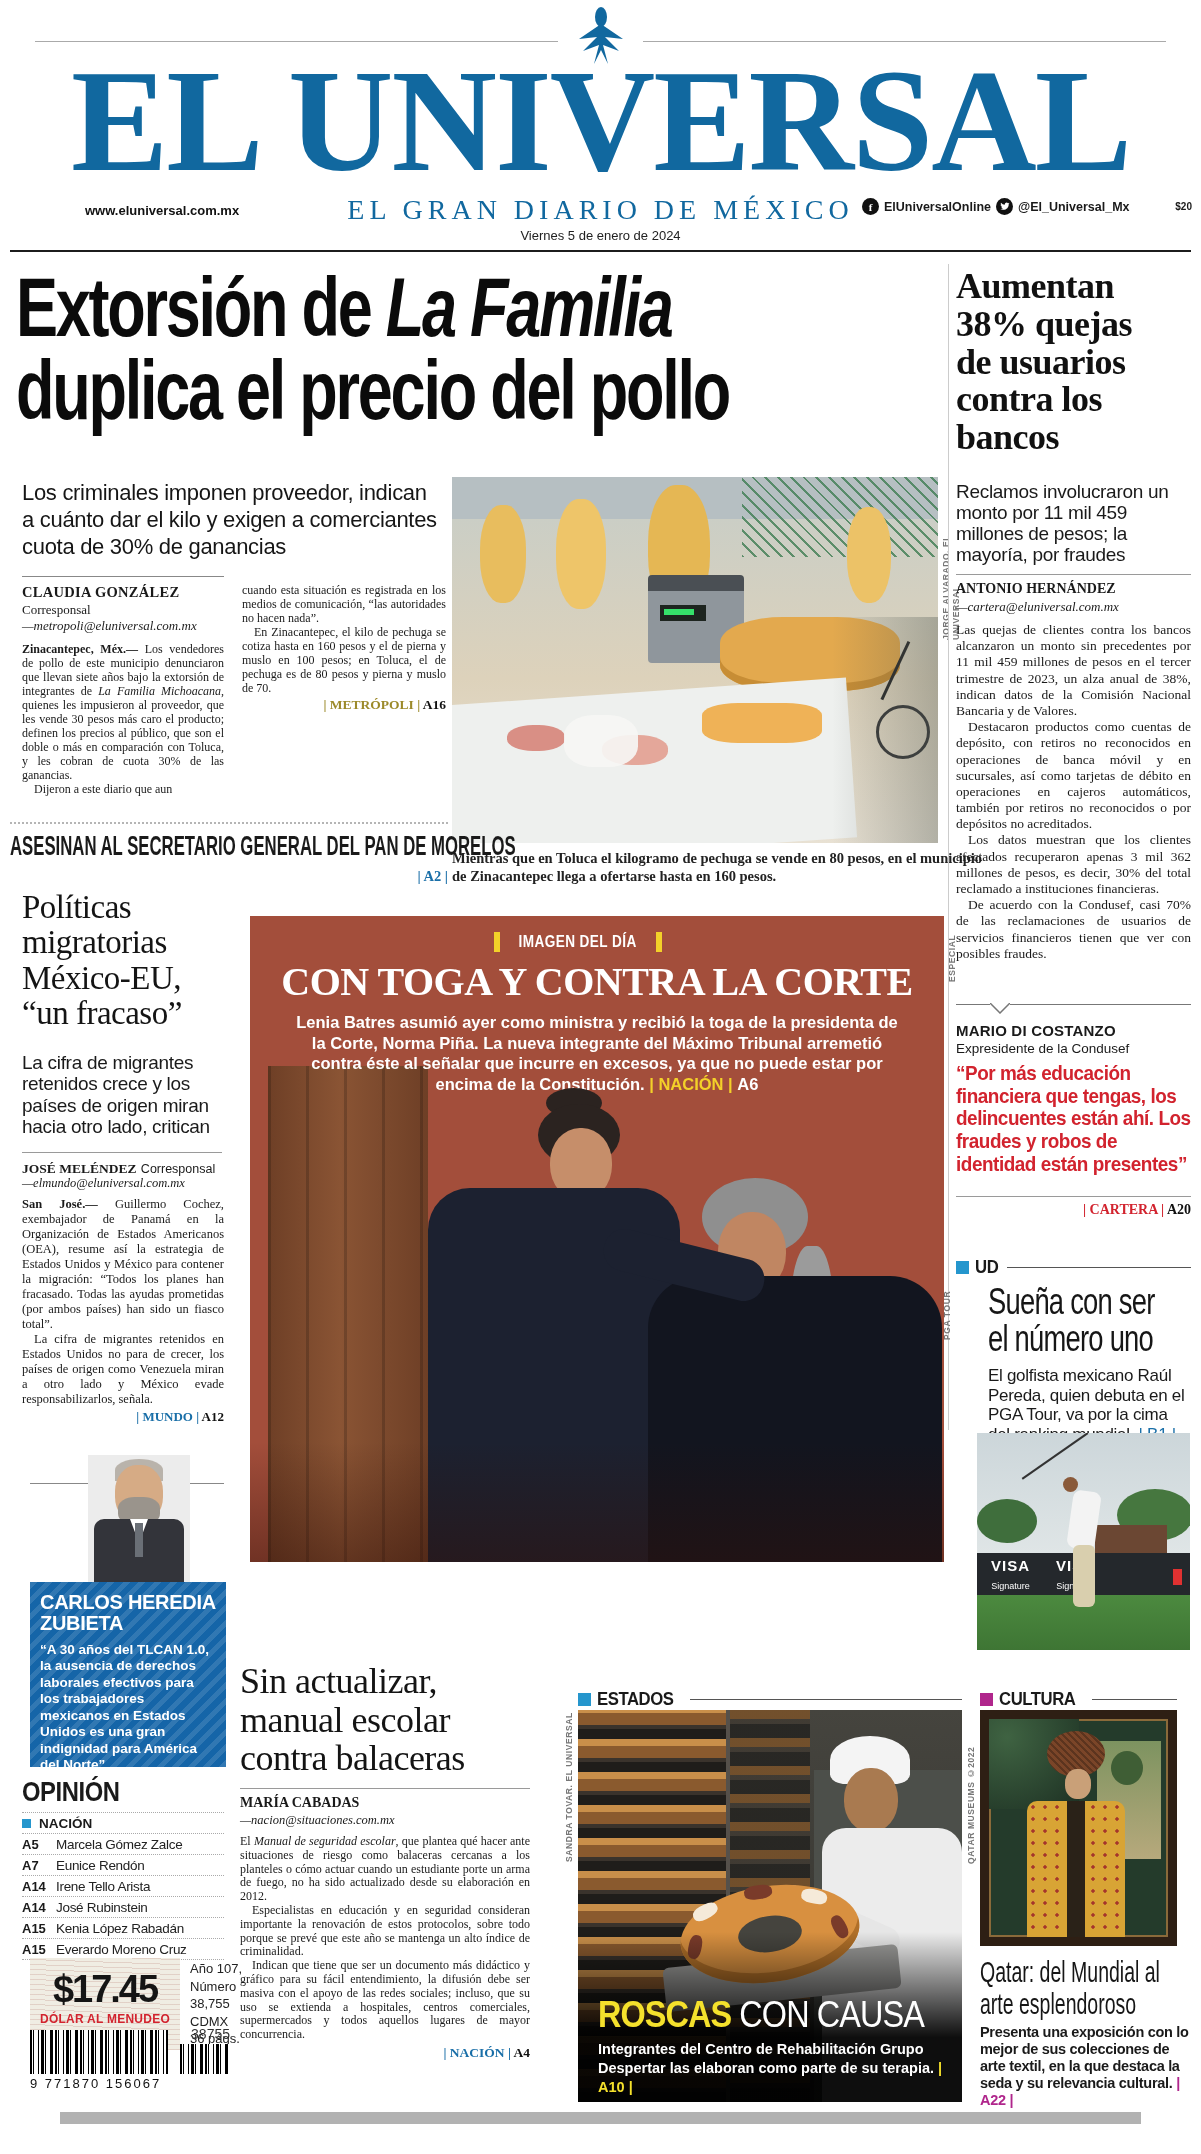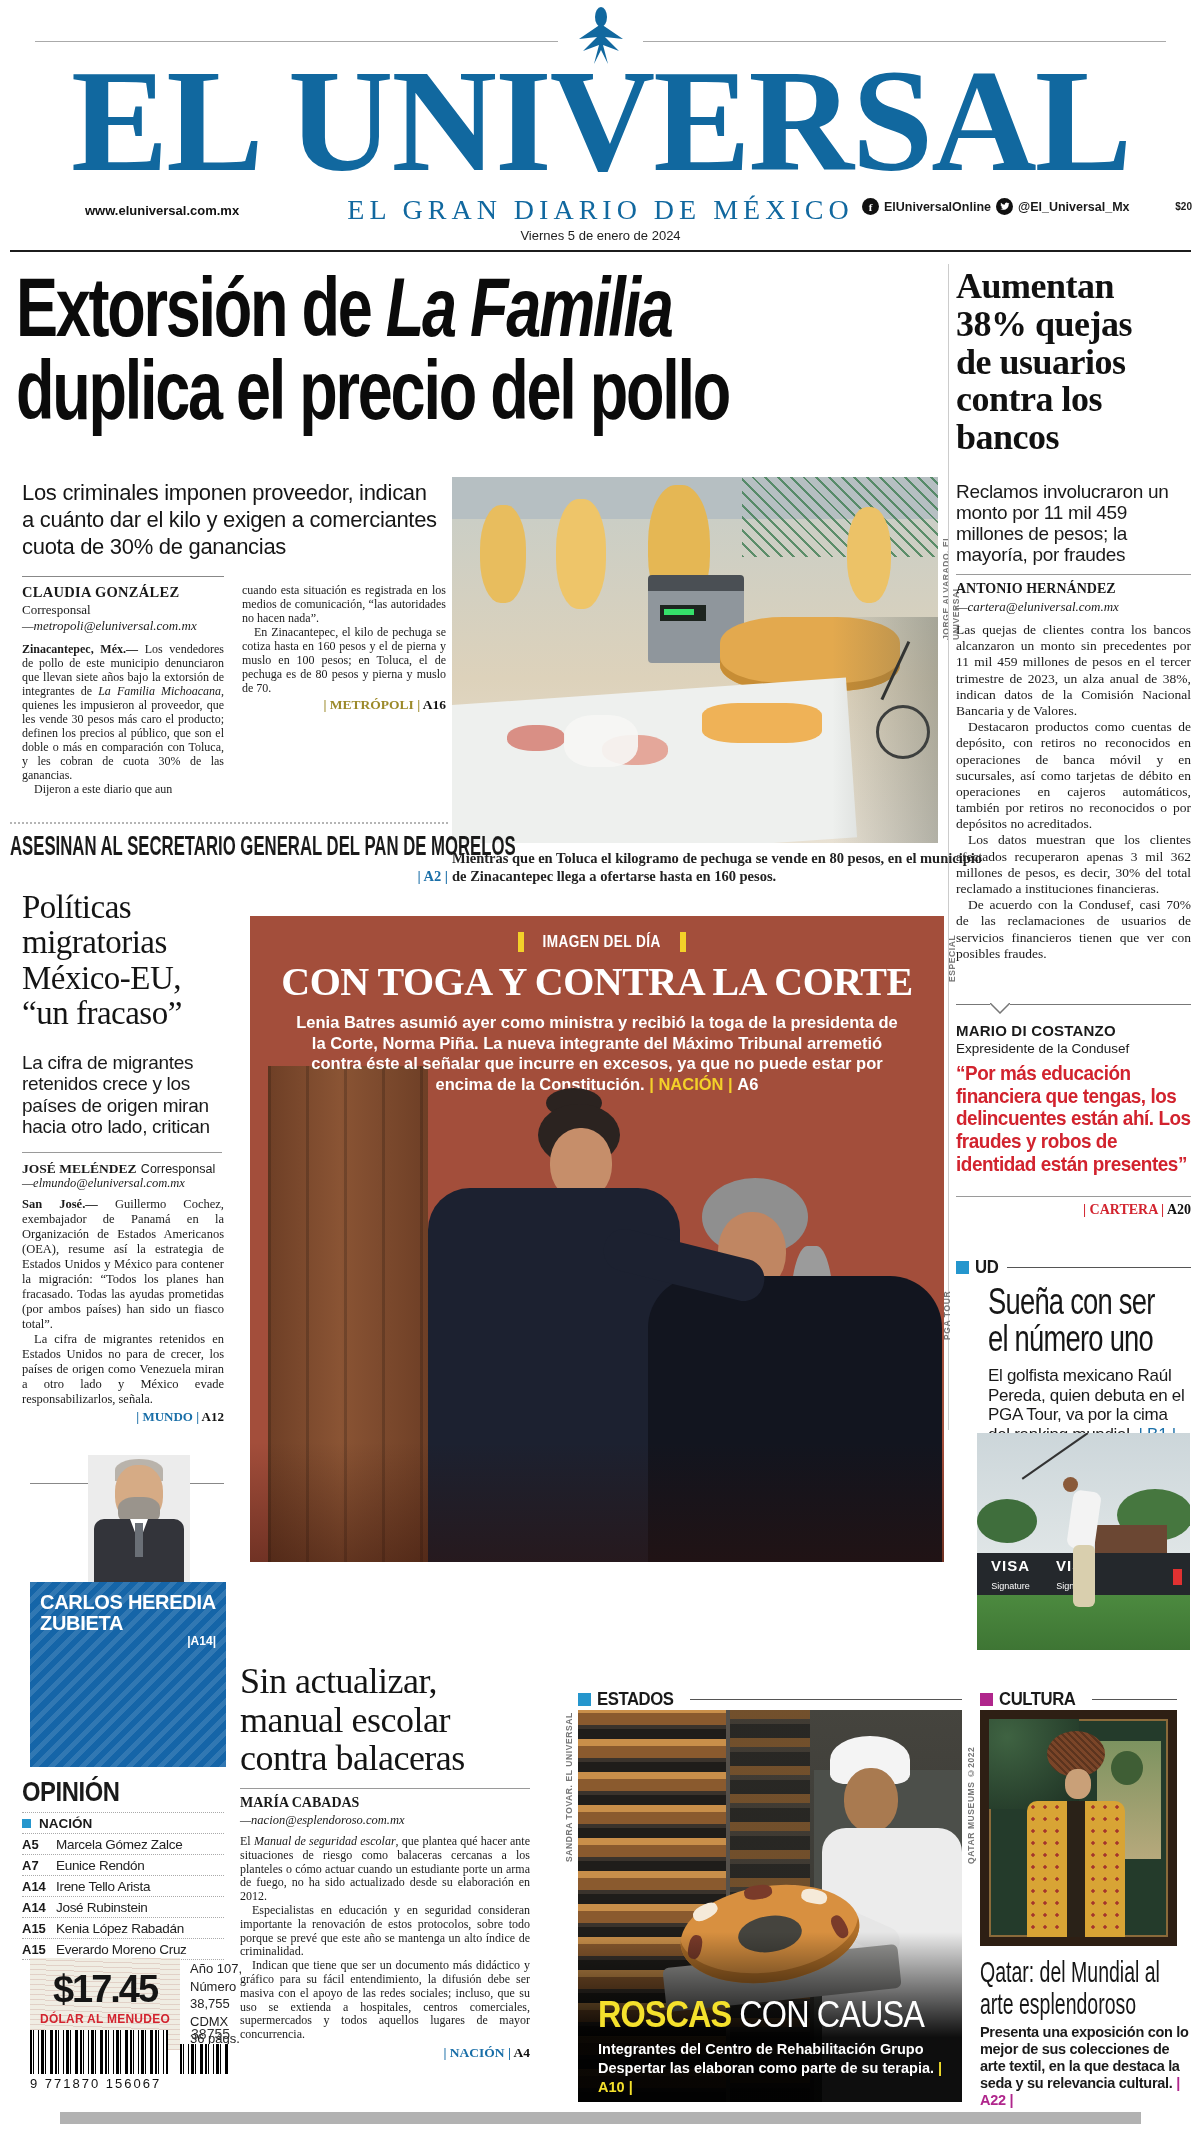--- a/index.html
+++ b/index.html
@@ -207,20 +207,21 @@
     <div class="shape" style="left:6px;top:64px;width:90px;height:63px;background:#33343a;border-radius:10px 10px 0 0;"></div>
     <div class="shape" style="left:42px;top:64px;width:18px;height:24px;background:#fff;clip-path:polygon(0 0,100% 0,50% 100%);"></div>
     <div class="shape" style="left:47px;top:68px;width:8px;height:34px;background:#6a6f76;"></div>
   </div>
   <div class="abs" style="left:30px;top:1582px;width:196px;height:185px;background:#1565a8;
        background-image:repeating-linear-gradient(135deg,rgba(255,255,255,.12) 0 5px,transparent 5px 11px);box-sizing:border-box;padding:10px 10px 8px;">
     <div class="cond" style="font-weight:700;font-size:20px;line-height:1.05;color:#fff;letter-spacing:-.3px;">
       <div>CARLOS HEREDIA</div>
         <div>ZUBIETA</div>
     </div>
+    <div class="cond" style="margin-top:8px;font-weight:700;font-size:13.5px;line-height:1.22;color:#fff;">“A 30 años del TLCAN 1.0, la ausencia de derechos laborales efectivos para los trabajadores mexicanos en Estados Unidos es una gran indignidad para América del Norte”</div>
     <div class="cond" style="text-align:right;font-weight:700;font-size:12px;color:#fff;">|A14|</div>
   </div>
 
   <div class="abs cond" style="left:22px;top:1776px;font-weight:600;font-size:28px;letter-spacing:-.5px;transform:scaleX(.85);">OPINIÓN</div>
   <div class="abs" style="left:22px;top:1812px;width:202px;">
     <div class="op-row" style="border-top:1.5px dotted #aaa;">
       <span style="width:9px;height:9px;background:#2596cd;align-self:center;"></span>
       <span style="font:700 13.5px 'Liberation Sans',sans-serif;">NACIÓN</span>
     </div>
     <div class="op-row">
@@ -262,21 +263,21 @@
       <div>36 págs.</div>
   </div>
   <div class="abs barcode" style="left:30px;top:2030px;width:138px;height:44px;"></div>
   <div class="abs sans" style="left:30px;top:2076px;width:150px;font-size:13px;letter-spacing:2px;color:#111;">9 771870 156067</div>
   <div class="abs sans" style="left:178px;top:2026px;width:52px;text-align:right;font-size:14px;color:#333;">38755</div>
   <div class="abs barcode" style="left:180px;top:2044px;width:50px;height:30px;"></div>
 
   <div class="abs" style="left:250px;top:916px;width:694px;height:646px;background:#a34e3b;overflow:hidden;">
     <div class="shape" style="left:18px;top:150px;width:160px;height:496px;background:linear-gradient(90deg,#6e3f26,#8a5434 45%,#6e3f26);
          background-image:repeating-linear-gradient(90deg,rgba(0,0,0,.18) 0 3px,transparent 3px 38px),linear-gradient(90deg,#6e3f26,#8a5434 45%,#6e3f26);"></div>
-    <div class="abs" style="left:0;top:16px;width:656px;display:flex;align-items:center;justify-content:center;gap:8px;margin-left:24px;">
+    <div class="abs" style="left:0;top:16px;width:656px;display:flex;align-items:center;justify-content:center;gap:8px;">
       <span style="width:6px;height:20px;background:#f3d129;"></span>
       <span class="cond" style="font-weight:700;font-size:16px;color:#fff;letter-spacing:.5px;transform:scaleX(.85);transform-origin:50% 50%;">IMAGEN DEL DÍA</span>
       <span style="width:6px;height:20px;background:#f3d129;"></span>
     </div>
     <div class="abs serif" style="left:0;top:42px;width:694px;text-align:center;font-weight:700;font-size:40px;color:#fff;letter-spacing:-.5px;">CON TOGA Y CONTRA LA CORTE</div>
     <div class="abs sans" style="left:42px;top:96px;width:610px;text-align:center;font-weight:600;font-size:16.5px;line-height:1.25;color:#fff;"><span>Lenia Batres asumió ayer como ministra y recibió la toga de la presidenta de la Corte, Norma Piña. La nueva integrante del Máximo Tribunal arremetió contra éste al señalar que incurre en excesos, ya que no puede estar por encima de la Constitución. </span><span style="color:#f3d129;font-weight:700;">| NACIÓN |</span> <b>A6</b></div>
 
     <div class="shape" style="left:296px;top:172px;width:56px;height:30px;background:#2b2320;border-radius:50%;"></div>
     <div class="shape" style="left:288px;top:188px;width:82px;height:62px;background:#2b2320;border-radius:50%;"></div>
     <div class="shape" style="left:300px;top:212px;width:62px;height:72px;background:#c68e6a;border-radius:48%;"></div>
@@ -290,21 +291,21 @@
   </div>
   <div class="vcred" style="left:947px;top:922px;height:60px;">ESPECIAL</div>
 
   <div class="abs serif" style="left:240px;top:1662px;width:300px;font-size:36px;line-height:1.07;letter-spacing:-.5px;color:#141414;">
     <div>Sin actualizar,</div>
       <div>manual escolar</div>
       <div>contra balaceras</div>
   </div>
   <div class="rule" style="left:240px;top:1788px;width:290px;"></div>
   <div class="abs serif" style="left:240px;top:1795px;font-weight:700;font-size:14px;">MARÍA CABADAS</div>
-  <div class="abs serif it" style="left:240px;top:1813px;font-size:12.5px;">—nacion@esplendoroso.com.mx</div>
+  <div class="abs serif it" style="left:240px;top:1813px;font-size:12.5px;">—nacion@situaciones.com.mx</div>
   <div class="abs serif jus body-txt" style="left:240px;top:1835px;width:290px;font-size:12px;line-height:1.15;">
     <p><span>El </span><span class="it">Manual de seguridad escolar</span><span>, que plantea qué hacer ante situaciones de riesgo como balaceras cercanas a los planteles o cómo actuar cuando un estudiante porte un arma de fuego, no ha sido actualizado desde su elaboración en 2012.</span></p>
     <p>Especialistas en educación y en seguridad consideran importante la renovación de estos protocolos, sobre todo porque se prevé que este año se mantenga un alto índice de criminalidad.</p>
     <p>Indican que tiene que ser un documento más didáctico y gráfico para su fácil entendimiento, la difusión debe ser masiva con el apoyo de las redes sociales; incluso, que su uso se extienda a hospitales, centros comerciales, supermercados y todos aquellos lugares de mayor concurrencia.</p>
     <div class="kick" style="font-size:13.5px;margin-top:3px;">
       <span class="sep-blue">| NACIÓN |</span> <span class="pg">A4</span>
     </div>
   </div>
 
   <div class="sec-row" style="left:578px;top:1688px;width:384px;">

